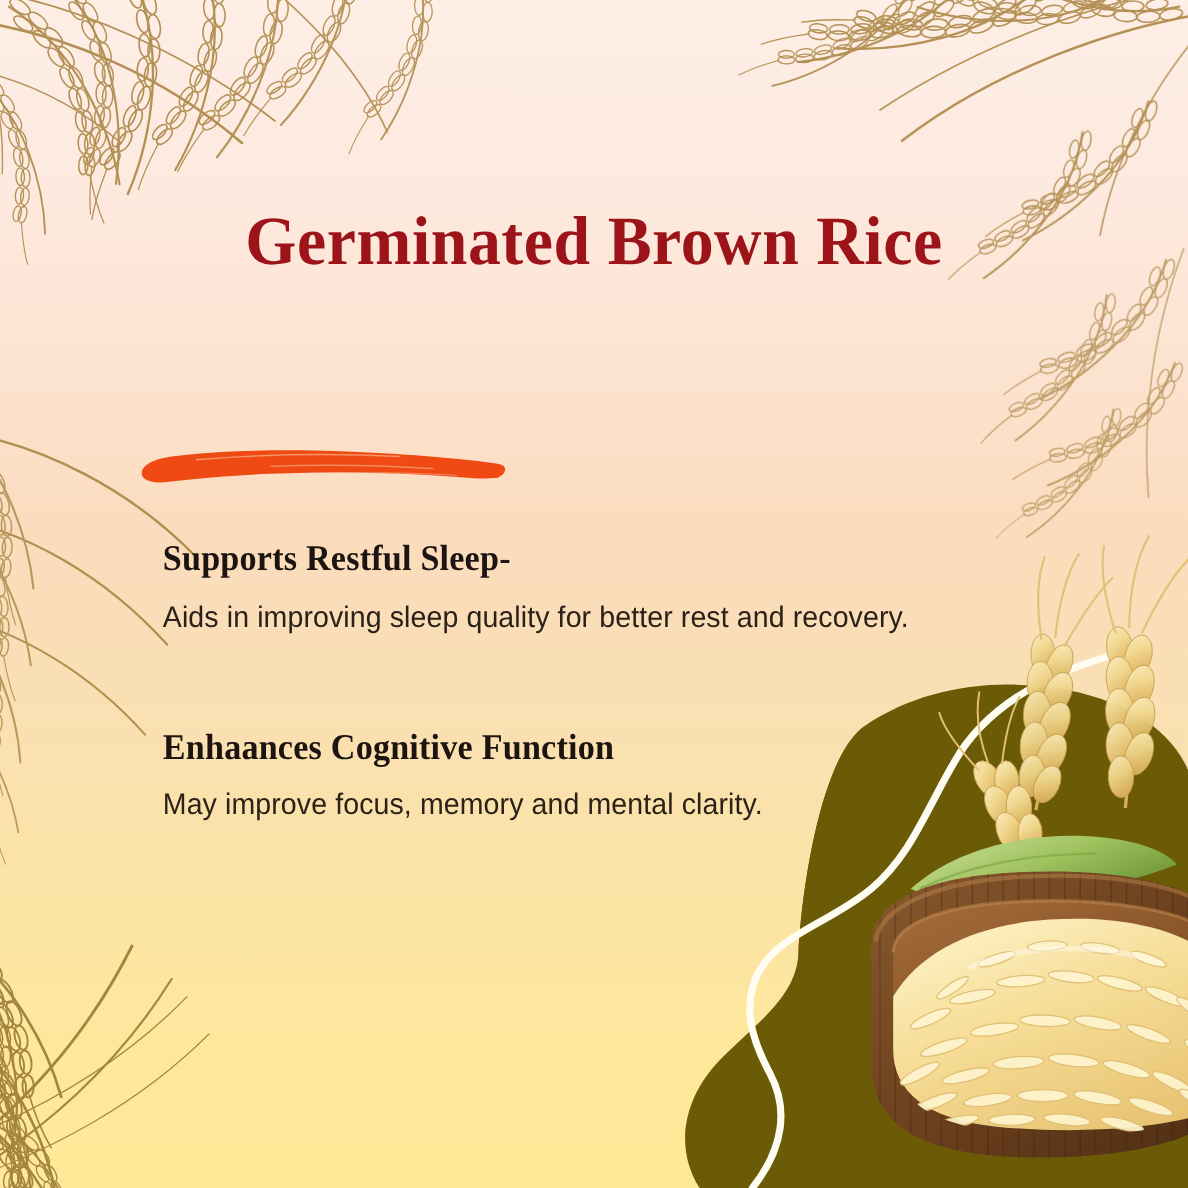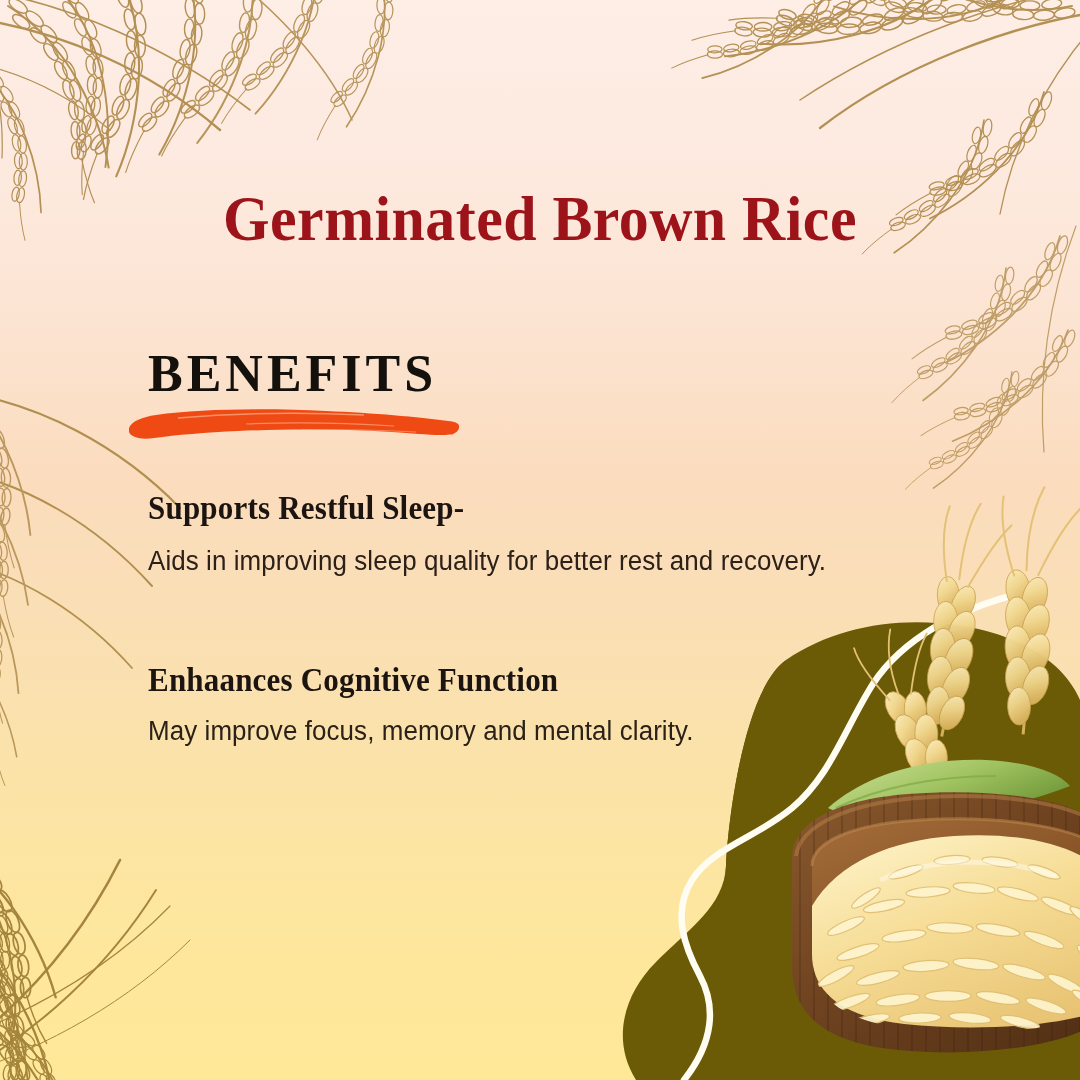--- a/index.html
+++ b/index.html
@@ -249,21 +249,20 @@
             <use href="#panicleDark"></use>
           </g>
         <path d="M-60,1046 C30,1014 110,968 170,906" fill="none" stroke="#9c7b34" stroke-width="1.2" stroke-linecap="round"></path>
         <path d="M-40,1076 C50,1046 130,1000 190,940" fill="none" stroke="#9c7b34" stroke-width="1" stroke-linecap="round"></path>
       </g>
     </svg>
   </div>
 
   <div id="title">Germinated Brown Rice</div>
 
-  <div id="benefits-heading">BENEFITS</div>
 
   <div class="brush">
     <svg viewBox="0 0 336 40" xmlns="http://www.w3.org/2000/svg">
       <path d="M3,24 C6,17 16,13 30,11 C74,5 140,4 200,7 C248,9 292,13 322,17
                C331,18 334,20 333,24 C332,29 326,31 316,31 C300,31 286,29 266,28
                C214,25 160,25 112,27 C80,28.5 50,31 28,34 C14,36 5,33 3,28 Z" fill="#f04a14"></path>
       <path d="M20,30 C60,24 120,21 186,22 C240,23 292,26 326,29" fill="none" stroke="#f04a14" stroke-width="3.2" stroke-linecap="round" opacity="0.9"></path>
       <path d="M52,14 C110,9 176,8 238,11" fill="none" stroke="#fbdcbe" stroke-width="1.4" opacity="0.5"></path>
       <path d="M120,20 C170,18 220,19 268,22" fill="none" stroke="#fbdcbe" stroke-width="1.2" opacity="0.45"></path>
       <path d="M176,26 C214,25 252,26 290,28" fill="none" stroke="#fbdcbe" stroke-width="1" opacity="0.4"></path>

